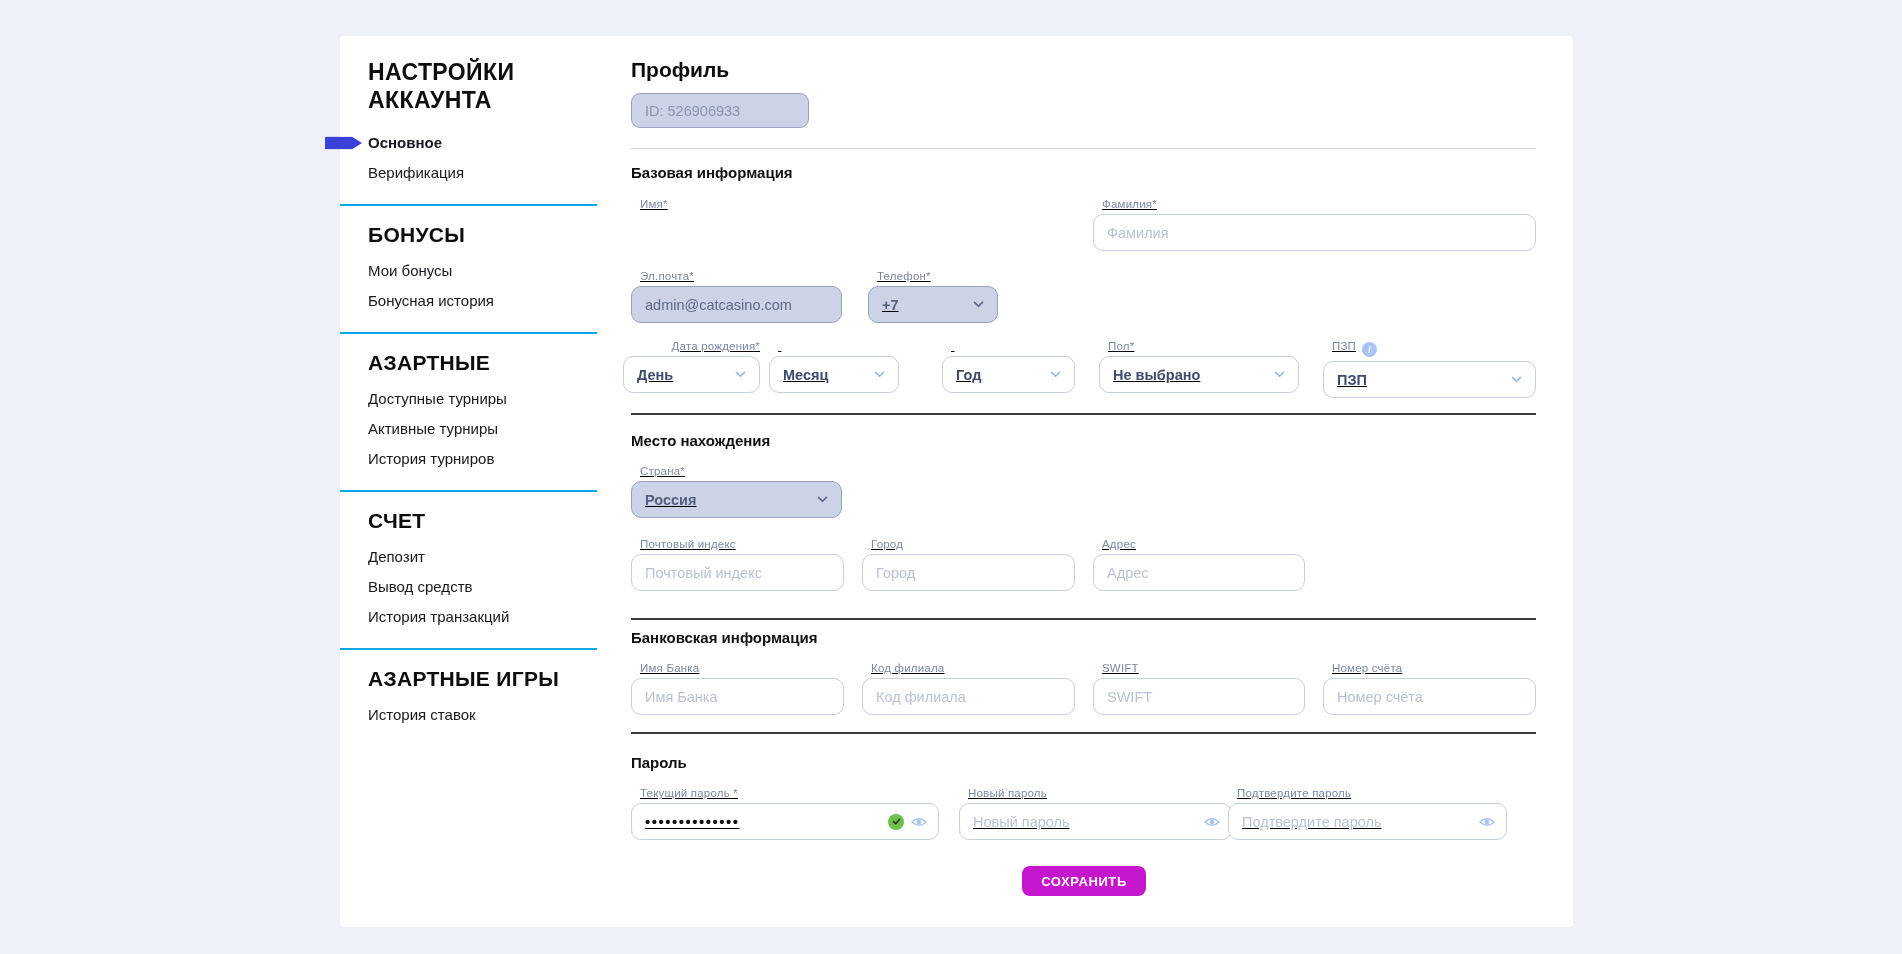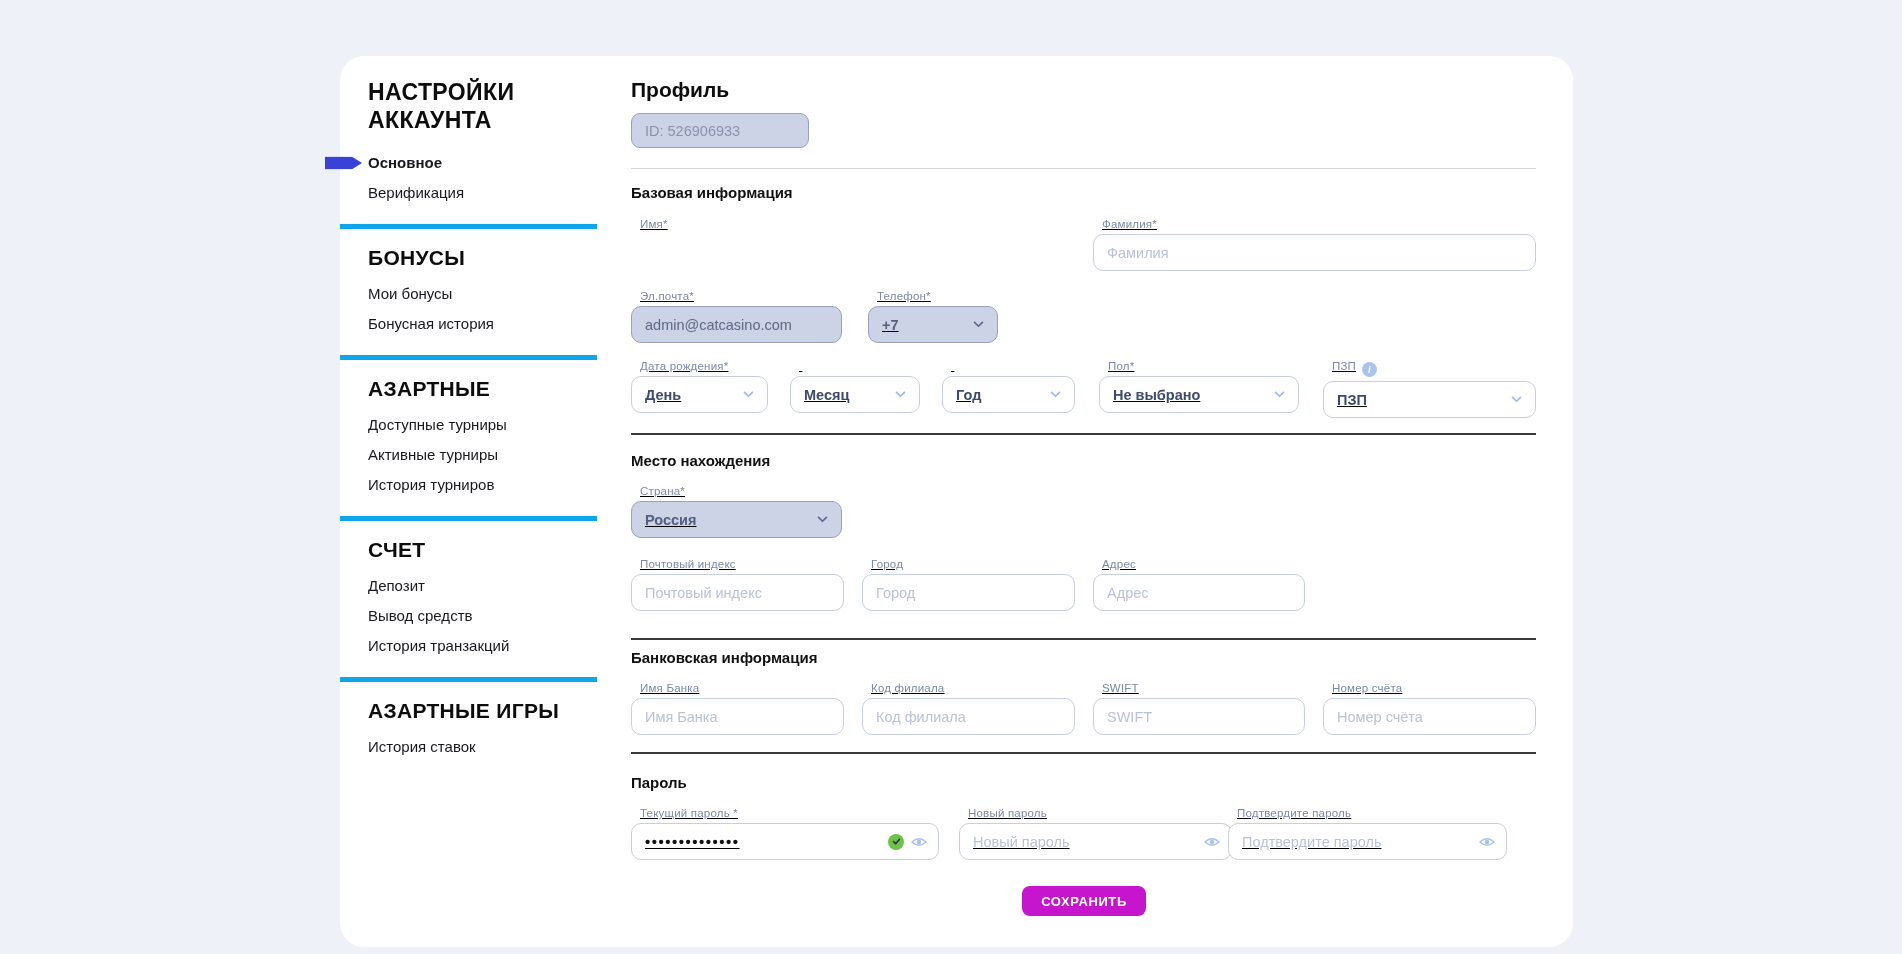--- a/index.html
+++ b/index.html
@@ -4,30 +4,30 @@
 <style>
   html,body{margin:0;padding:0;}
   body{
     width:1902px;height:954px;overflow:hidden;
     background:#eef1f8;
     font-family:"Liberation Sans","DejaVu Sans",sans-serif;
     -webkit-font-smoothing:antialiased;
   }
   .card{
     position:absolute;left:340px;top:36px;width:1233px;height:891px;
-    background:#ffffff;border-radius:24px;margin-top:20px;
+    background:#ffffff;border-radius:4px;
   }
   
   .sidebar{position:absolute;left:0;top:0;width:257px;padding-top:22px;}
   .side-title{
     margin:0 0 6px 28px;font-weight:700;font-size:23px;line-height:28px;
     color:#0d0d0d;letter-spacing:.4px;width:180px;
   }
   .side-group{padding:8px 0 16px 28px;}
-  .side-group.divided{border-bottom:5px solid #0ea5e9;}
+  .side-group.divided{border-bottom:2px solid #0ea5e9;}
   .side-heading{
     font-weight:700;font-size:21px;line-height:26px;color:#0d0d0d;
     letter-spacing:.3px;margin:8px 0 8px;
   }
   .side-item{
     position:relative;font-size:15px;line-height:30px;color:#16181d;
     cursor:pointer;white-space:nowrap;
   }
   .side-item.active{font-weight:700;}
   .active-arrow{
@@ -176,32 +176,32 @@
     <div class="box select disabled">
       <span>+7</span>
       <span class="chev">
         <svg viewBox="0 0 12 8" width="11" height="7">
             <path d="M1.5 1.5 L6 6 L10.5 1.5" fill="none" stroke="currentColor" stroke-width="2" stroke-linecap="round" stroke-linejoin="round"></path>
           </svg>
       </span>
     </div>
   </div>
 
-  <div class="fld" style="left:291px;top:304px;width:137px;">
+  <div class="fld" style="left:283px;top:304px;width:137px;text-align:right;">
     <span class="fld-label">Дата рождения*</span>
     <div class="box select">
       <span>День</span>
       <span class="chev">
         <svg viewBox="0 0 12 8" width="11" height="7">
             <path d="M1.5 1.5 L6 6 L10.5 1.5" fill="none" stroke="currentColor" stroke-width="2" stroke-linecap="round" stroke-linejoin="round"></path>
           </svg>
       </span>
     </div>
   </div>
-  <div class="fld" style="left:450px;top:304px;width:130px;">
+  <div class="fld" style="left:429px;top:304px;width:130px;">
     <span class="fld-label">&nbsp;</span>
     <div class="box select">
       <span>Месяц</span>
       <span class="chev">
         <svg viewBox="0 0 12 8" width="11" height="7">
             <path d="M1.5 1.5 L6 6 L10.5 1.5" fill="none" stroke="currentColor" stroke-width="2" stroke-linecap="round" stroke-linejoin="round"></path>
           </svg>
       </span>
     </div>
   </div>

